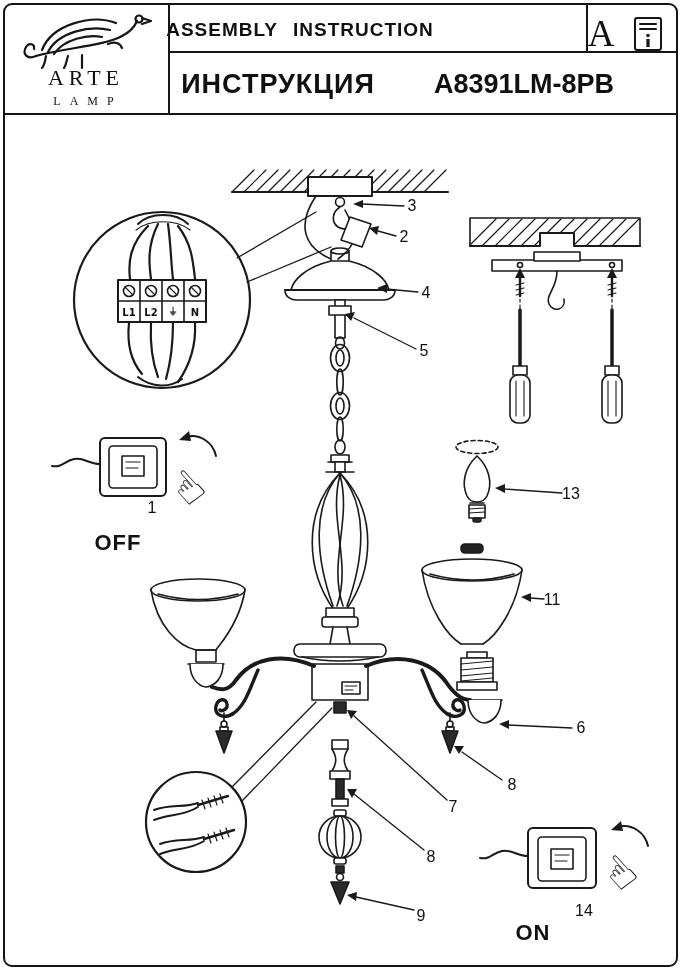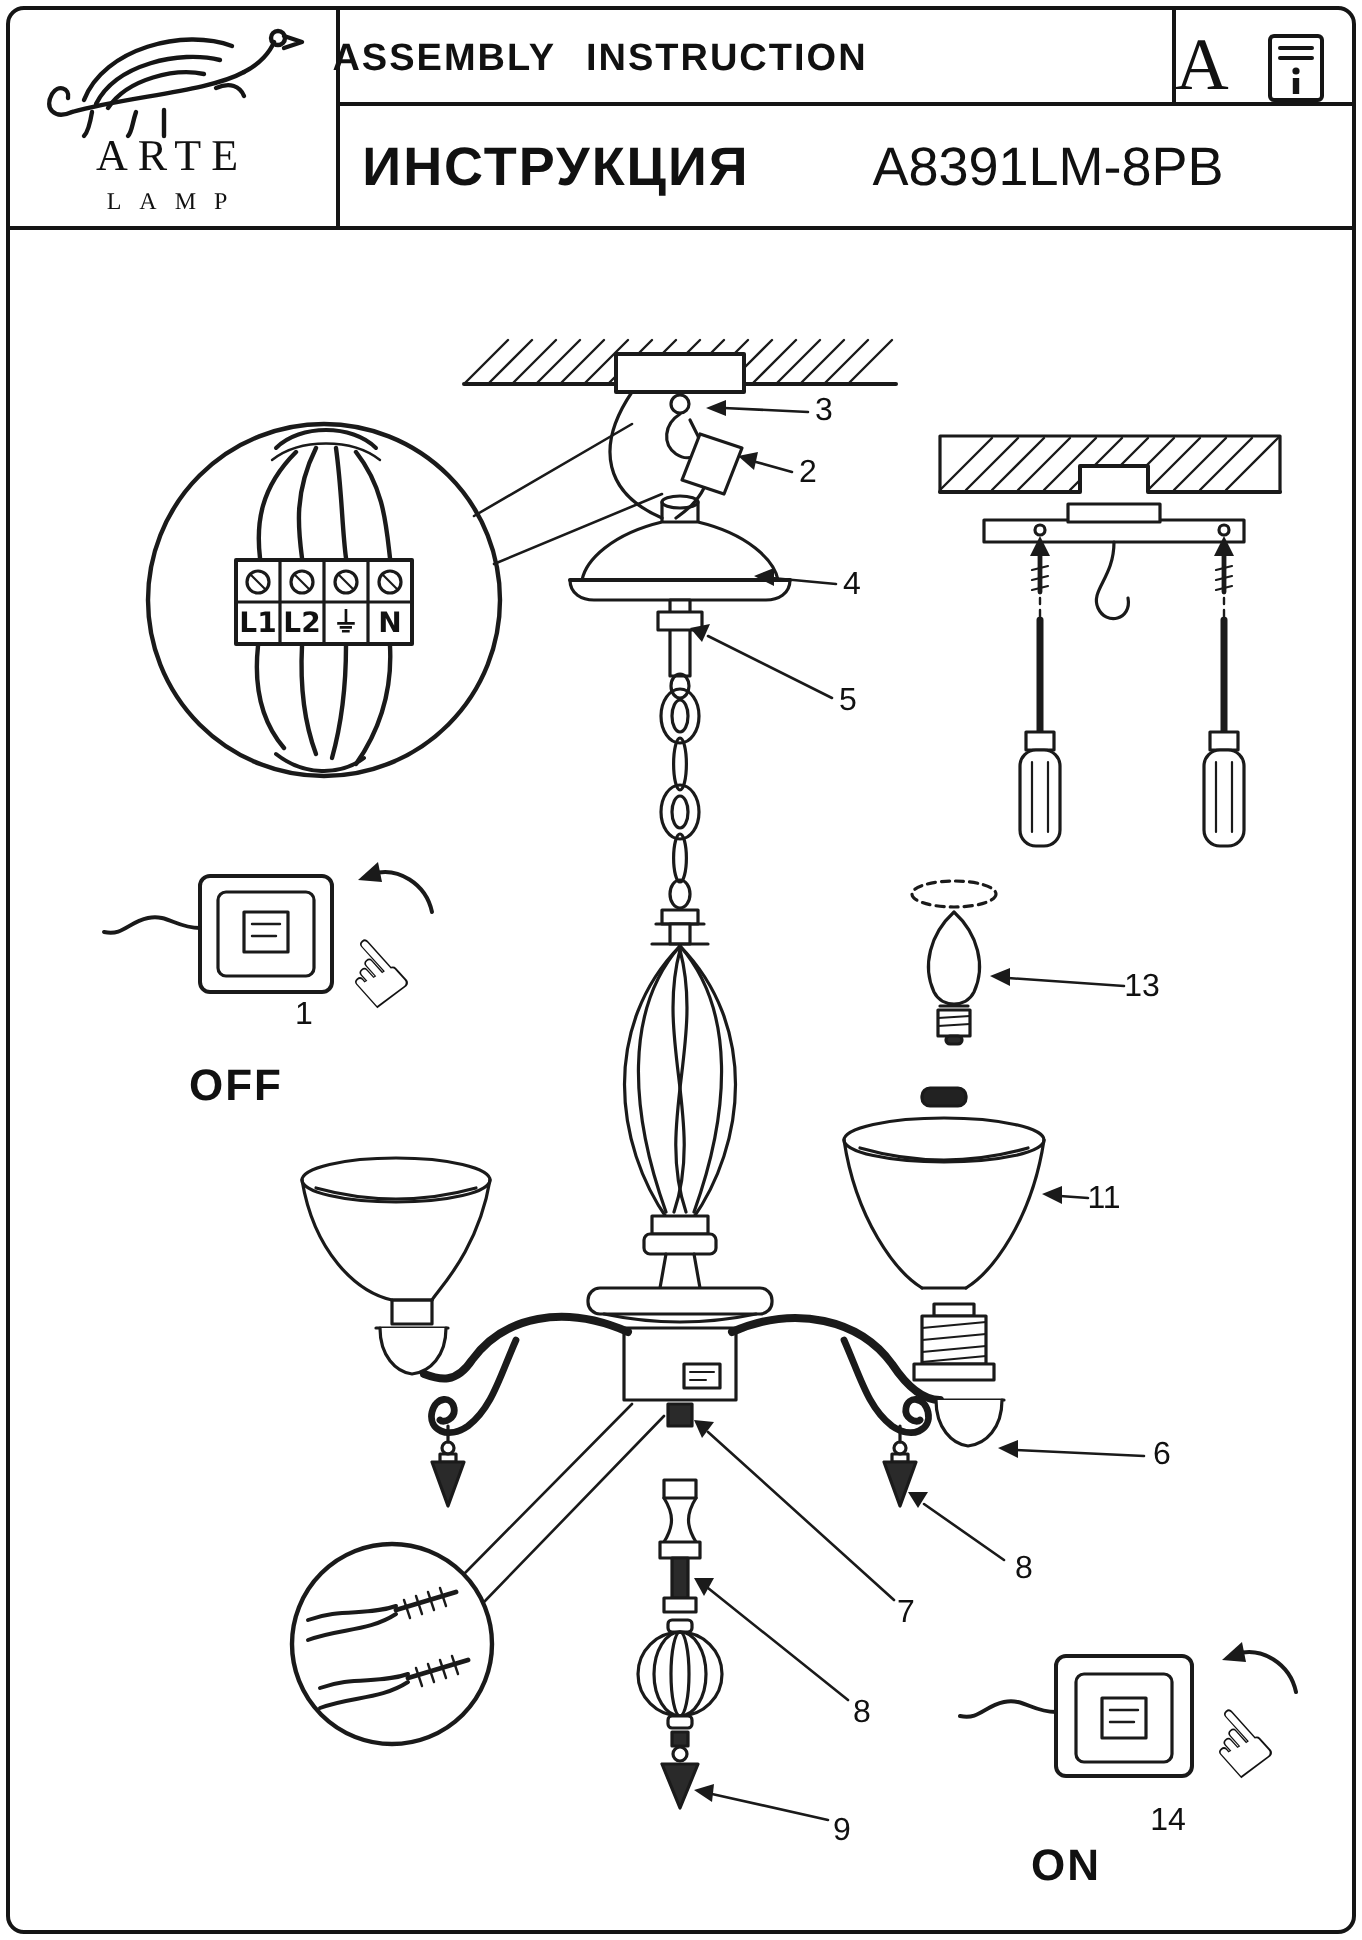--- a/index.html
+++ b/index.html
@@ -6,27 +6,27 @@
   html,body{margin:0;padding:0}
   body{background:#d9d9d9;font-family:"Liberation Sans",sans-serif}
   .page{position:relative;width:681px;height:970px;background:#ffffff;color:#111;overflow:hidden;margin:0 auto}
   .frame{position:absolute;inset:3px;border:2px solid #151515;border-radius:9px}
   .abs{position:absolute}
   .hline{position:absolute;background:#151515;height:2px}
   .vline{position:absolute;background:#151515;width:2px}
   .txt{position:absolute;transform:translate(-50%,-50%);white-space:nowrap;color:#111}
   .t-assembly{font-size:19px;font-weight:bold;letter-spacing:1px;word-spacing:9px}
   .t-ru{font-size:27px;font-weight:bold;letter-spacing:1px}
-  .t-model{font-size:27px;font-weight:normal}
+  .t-model{font-size:27px;font-weight:bold}
   .t-brand{font-family:"Liberation Serif",serif;font-size:22px;letter-spacing:5px}
   .t-lamp{font-family:"Liberation Serif",serif;font-size:12px;letter-spacing:9px}
   .t-rev{font-family:"Liberation Serif",serif;font-size:37px}
   .callout{font-size:16px;font-family:"Liberation Sans",sans-serif}
   .t-onoff{font-size:22px;font-weight:bold;letter-spacing:1px}
-  .t-term{font-size:14px;font-weight:bold;font-family:"DejaVu Sans",sans-serif}
+  .t-term{font-size:10px;font-weight:bold;font-family:"DejaVu Sans",sans-serif}
   .hand{position:absolute;font-family:"DejaVu Sans",sans-serif;font-size:44px;line-height:1;color:#111;
         transform:translate(-50%,-50%) rotate(-42deg)}
 </style>
 </head>
 <body>
 
 <div class="page">
 
   <svg class="abs" style="left:0;top:0" width="681" height="970" viewBox="0 0 681 970">
     <g stroke="#1a1a1a" fill="none" stroke-width="1.6" stroke-linecap="round" stroke-linejoin="round">

